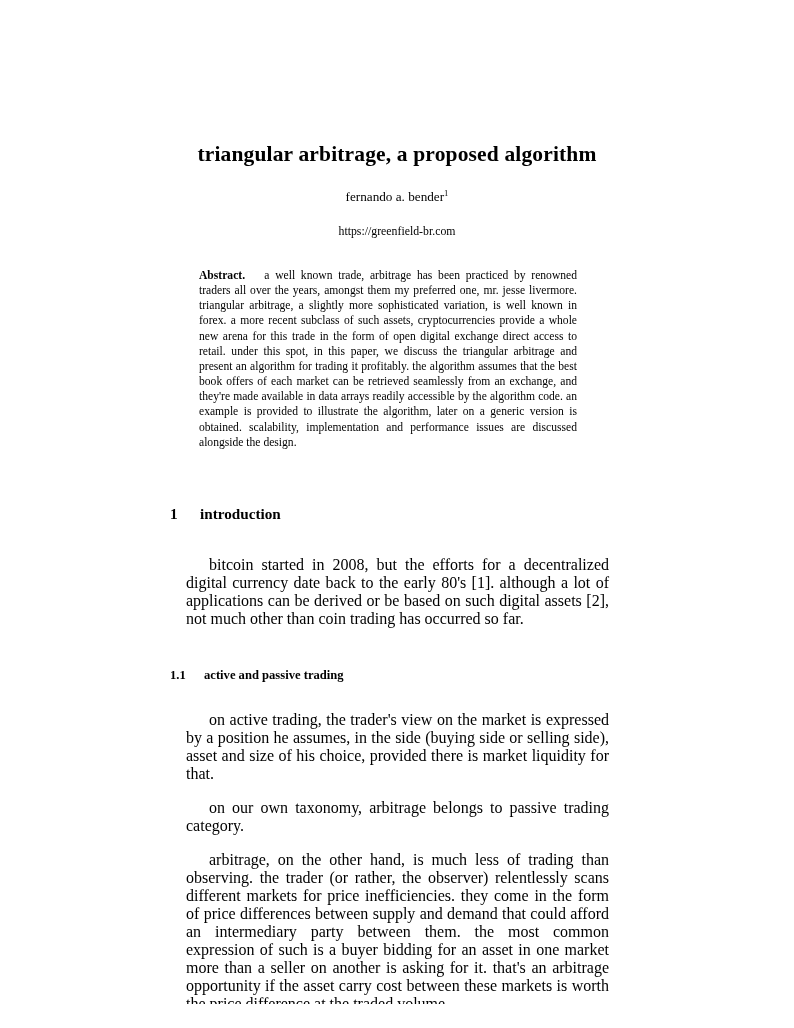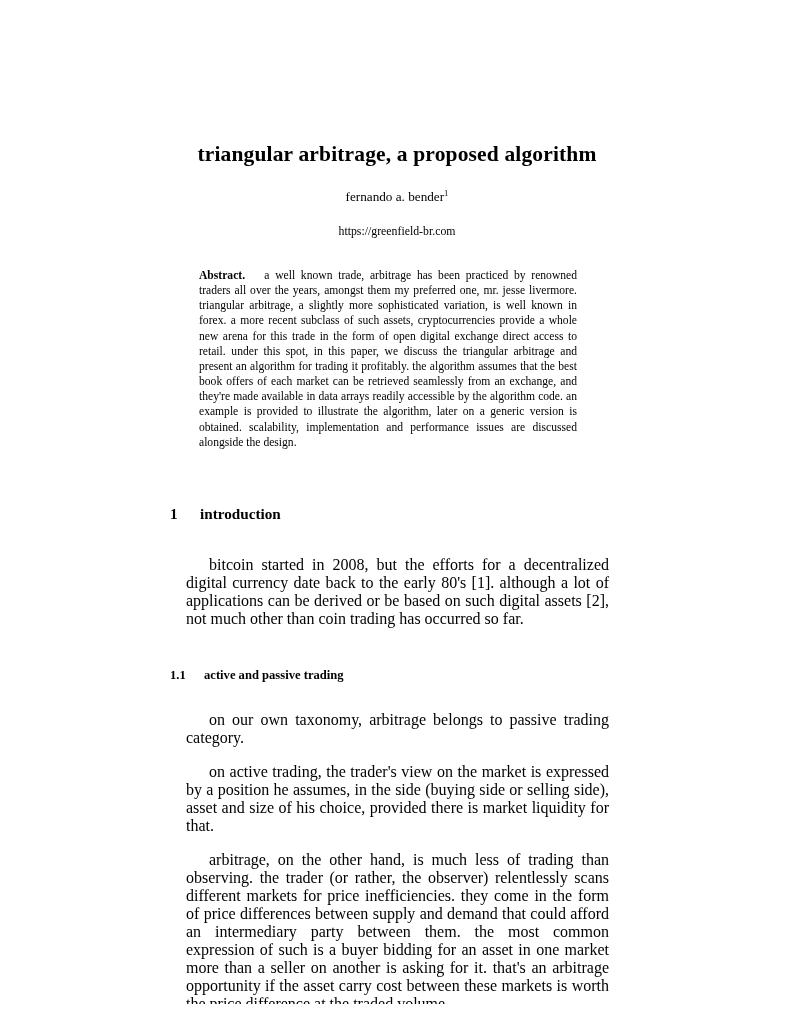--- a/index.html
+++ b/index.html
@@ -150,19 +150,19 @@
 
     <div class="gap-before-subsection"></div>
 
     <h3 class="subsection">
         <span class="num">1.1</span>
         <span>active and passive trading</span>
       </h3>
 
     <div class="gap-after-subsection"></div>
 
+    <p class="para">on active trading, the trader's view on the market is expressed by a position he assumes, in the side (buying side or selling side), asset and size of his choice, provided there is market liquidity for that.</p>
     <p class="para">on our own taxonomy, arbitrage belongs to passive trading category.</p>
-    <p class="para">on active trading, the trader's view on the market is expressed by a position he assumes, in the side (buying side or selling side), asset and size of his choice, provided there is market liquidity for that.</p>
     <p class="para">arbitrage, on the other hand, is much less of trading than observing. the trader (or rather, the observer) relentlessly scans different markets for price inefficiencies. they come in the form of price differences between supply and demand that could afford an intermediary party between them. the most common expression of such is a buyer bidding for an asset in one market more than a seller on another is asking for it. that's an arbitrage opportunity if the asset carry cost between these markets is worth the price difference at the traded volume.</p>
 
   </div>
 
 </div>
 
 </body></html>

